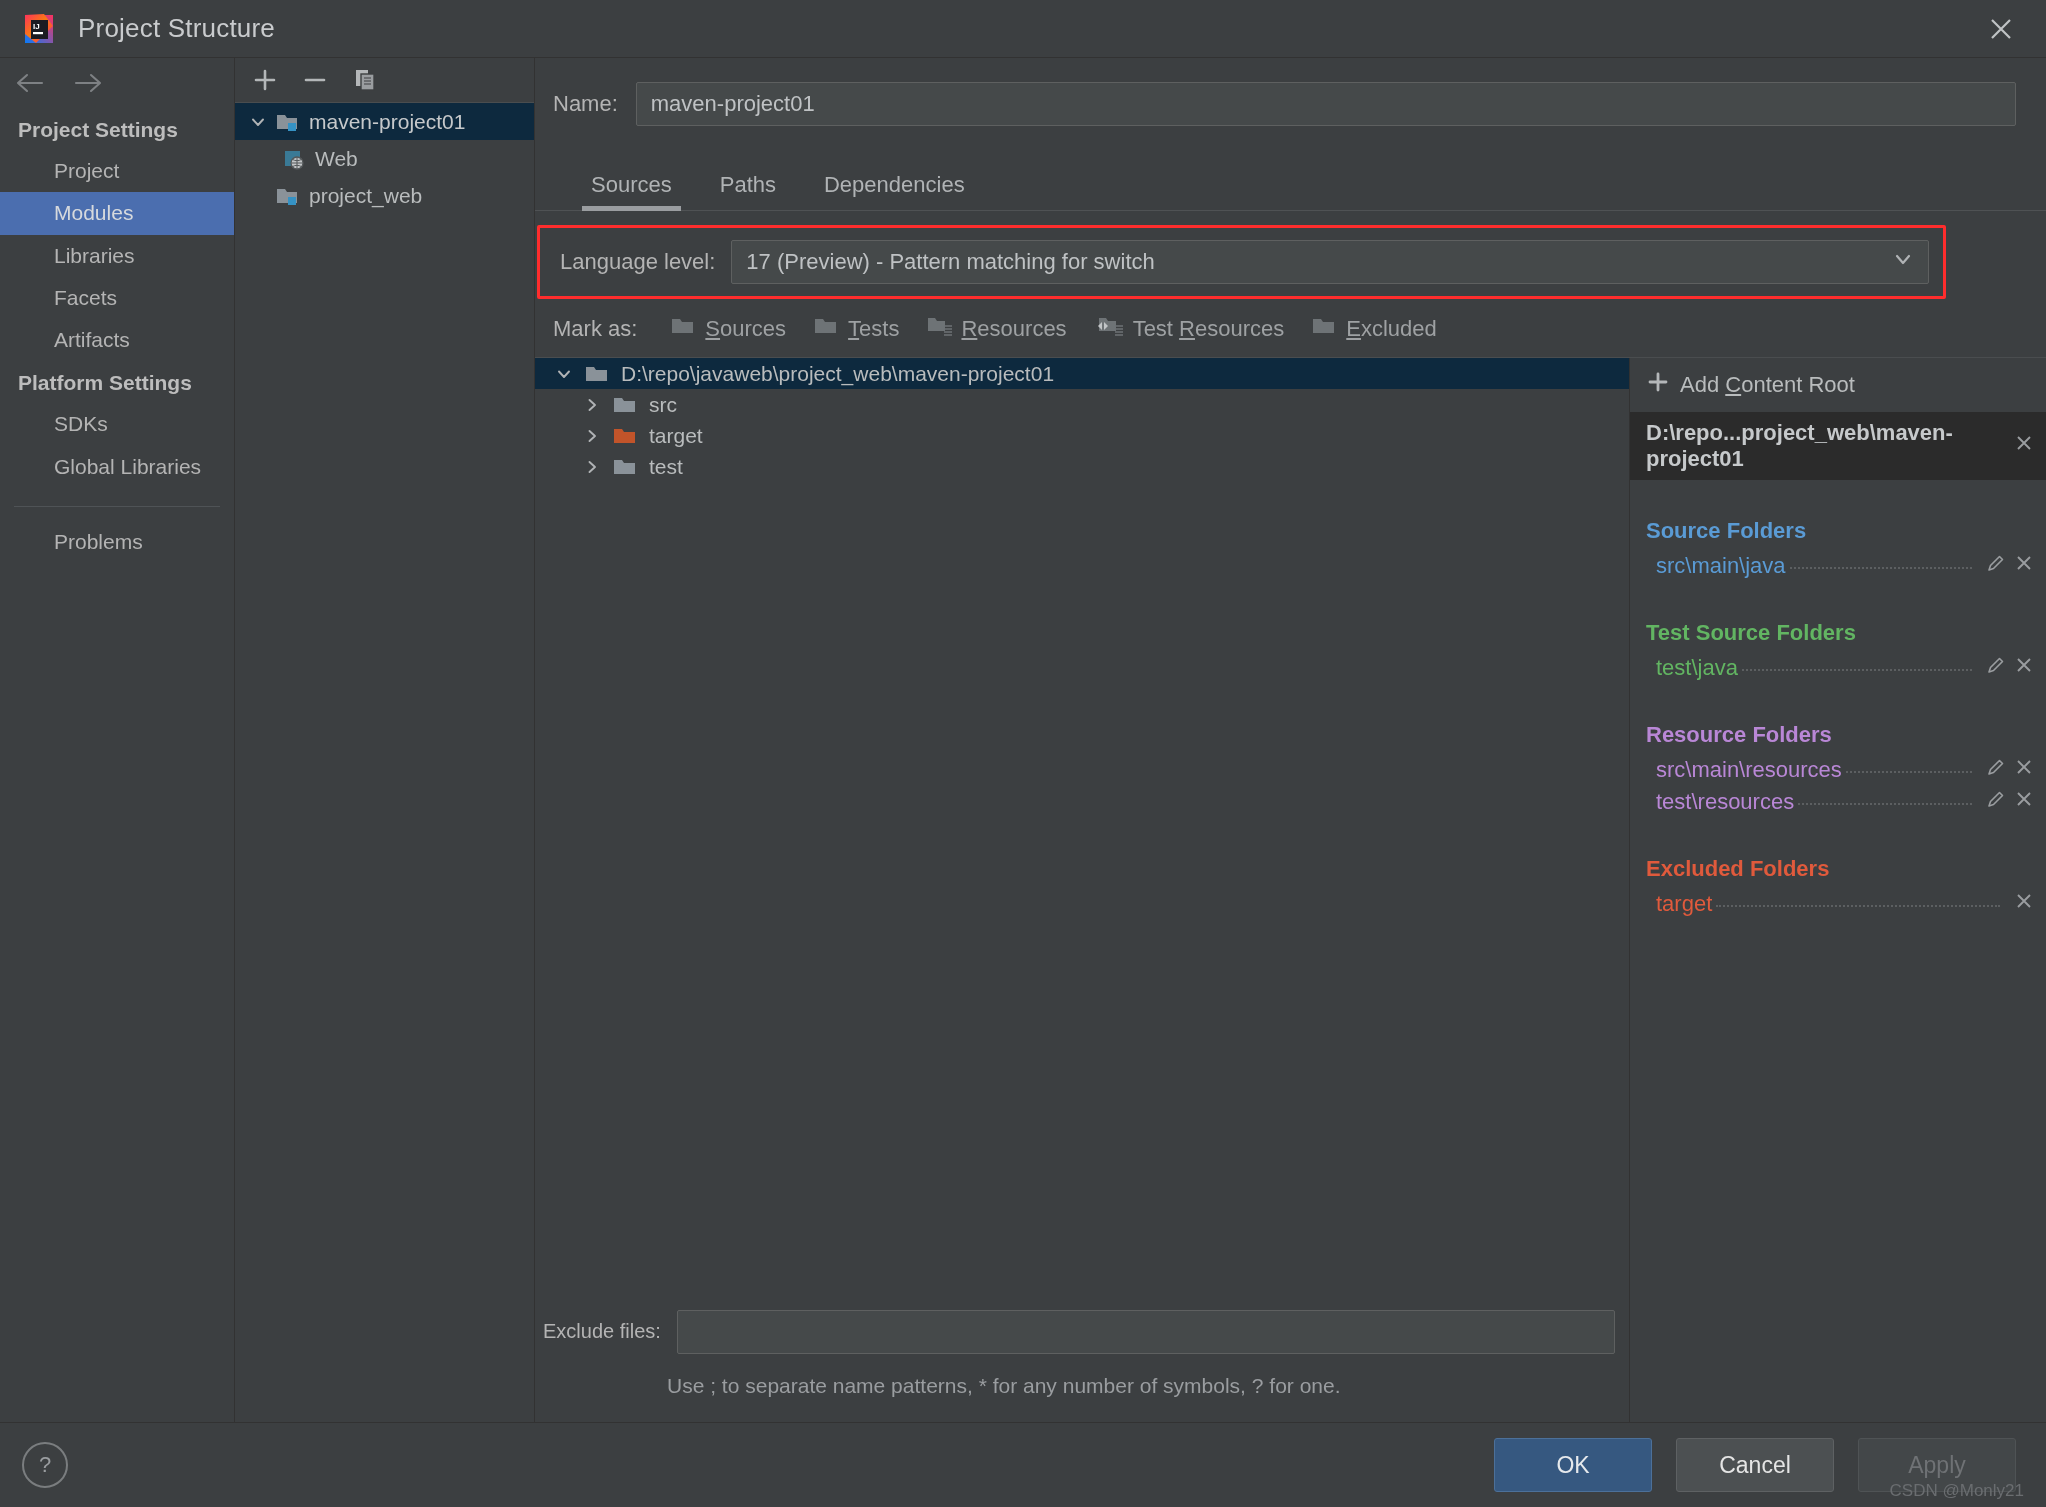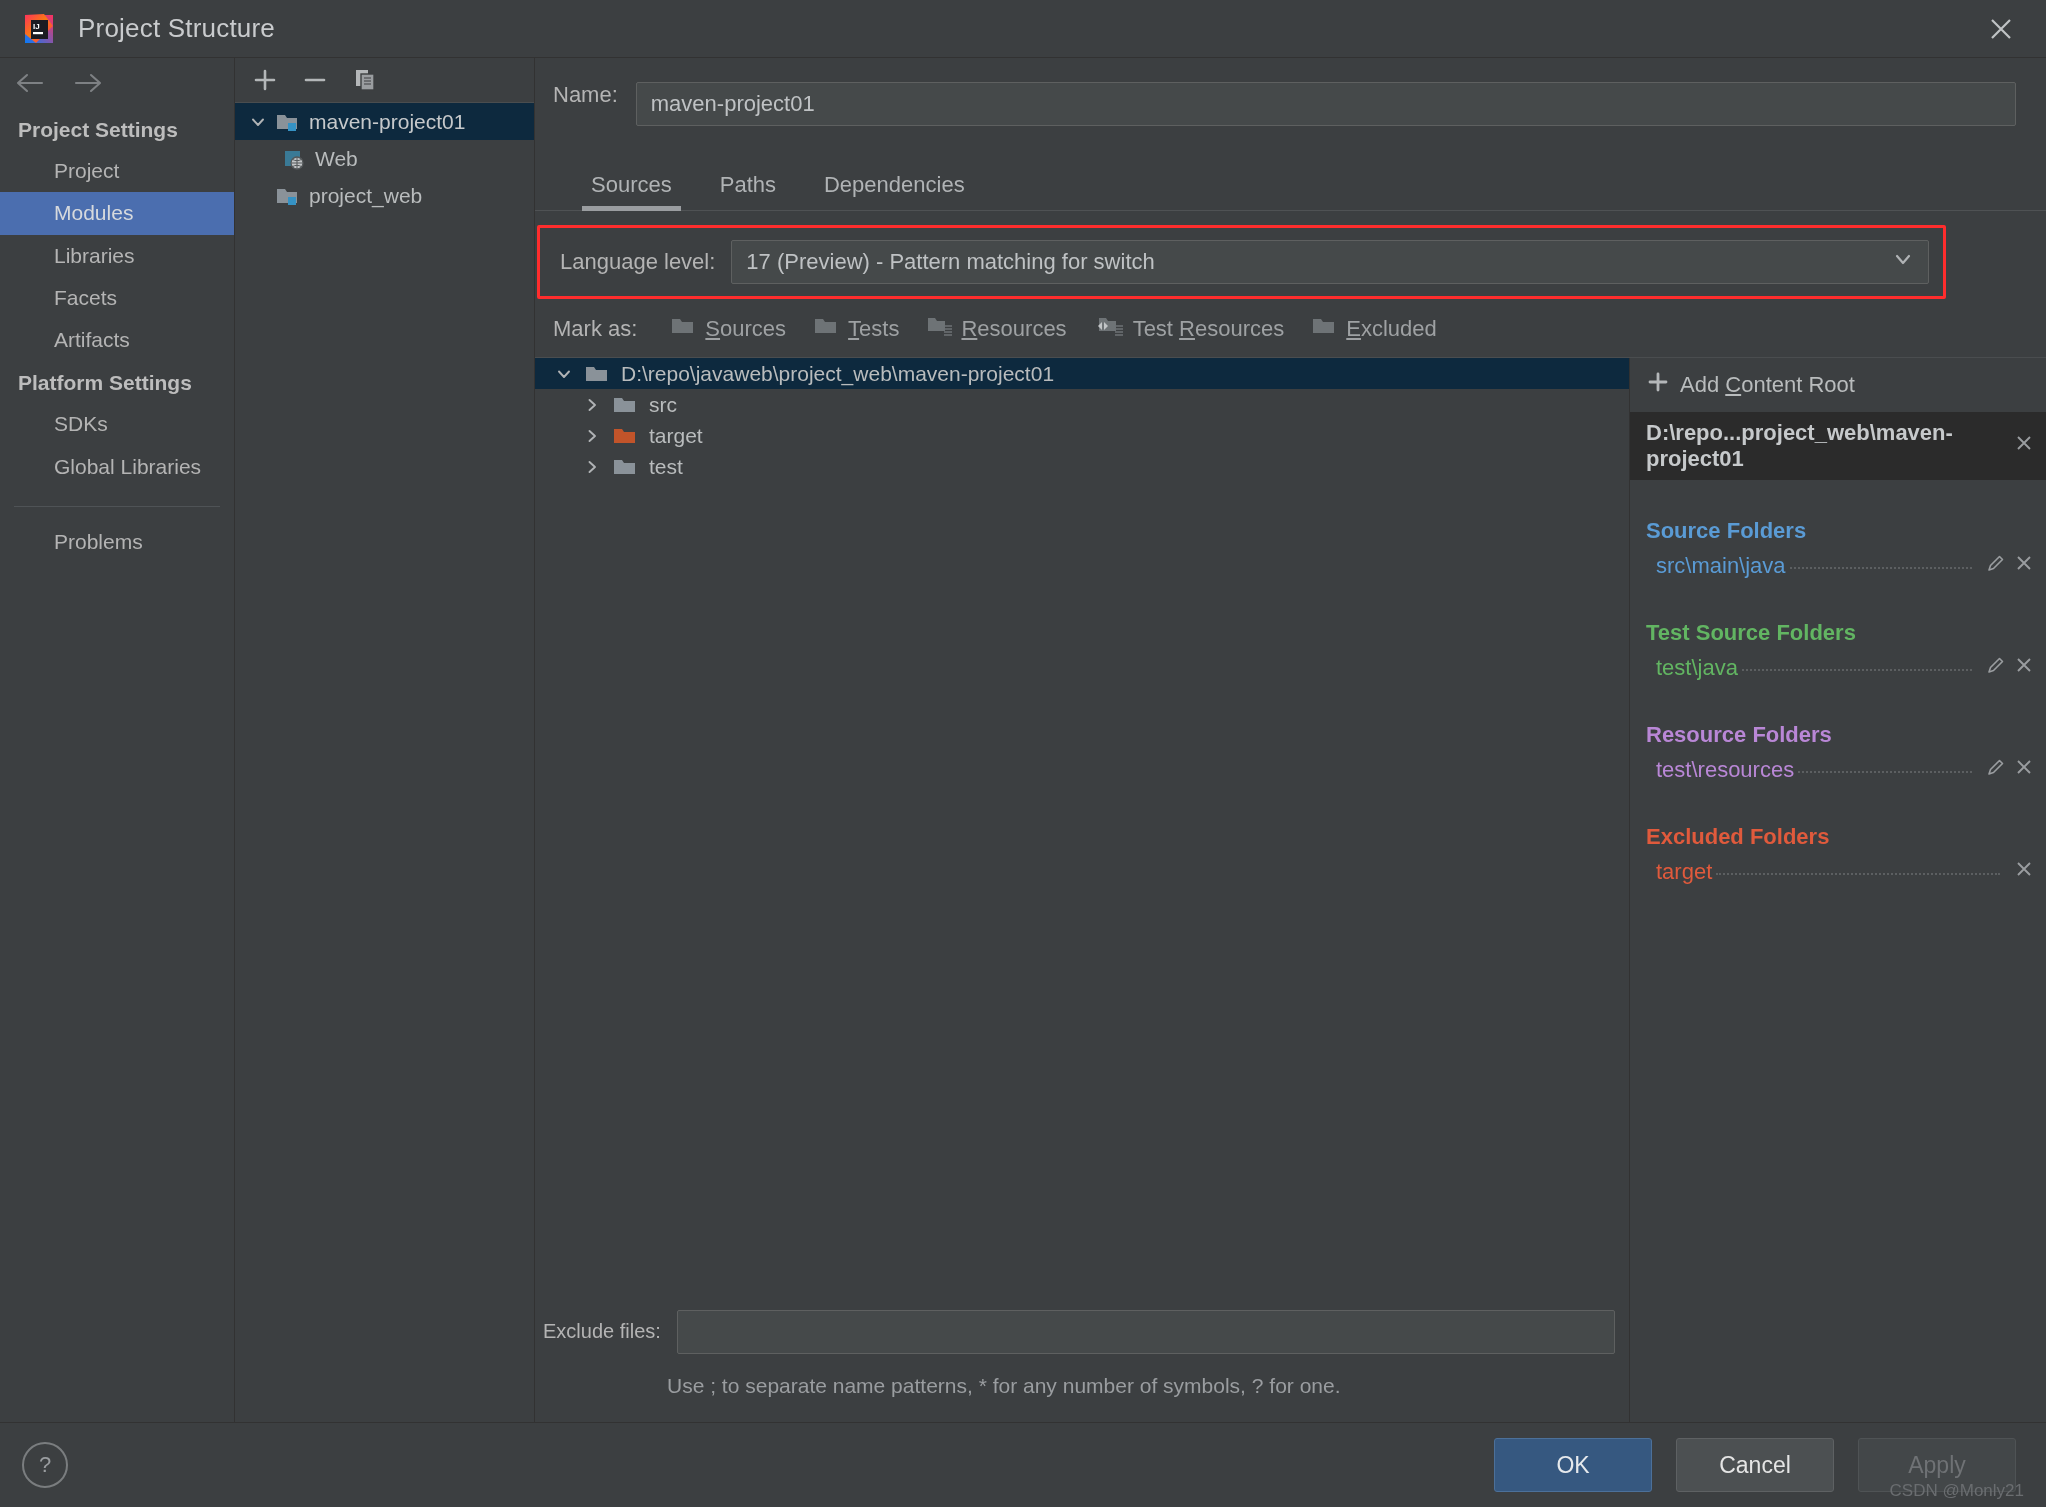--- a/index.html
+++ b/index.html
@@ -162,20 +162,21 @@
   
   .main {
     flex: 1;
     display: flex;
     flex-direction: column;
     min-width: 0;
     background: #3c3f41;
   }
   .name-row {
     display: flex;
+    align-items: center;
     padding: 24px 30px 12px 18px;
     gap: 18px;
   }
   .name-label { font-size: 22px; color: #b4b4b4; flex:none;}
   .name-input {
     flex: 1;
     height: 42px;
     background: #45494a;
     border: 1px solid #5e6060;
     border-radius: 2px;
@@ -743,20 +744,34 @@
             </span>
             <span class="fi-act">
               <svg width="20" height="20" viewBox="0 0 20 20">
                   <path d="M4 4 L16 16 M16 4 L4 16" stroke="#9a9da0" stroke-width="1.9"></path>
                 </svg>
             </span>
           </div>
 
           <div class="sec-title resource">Resource Folders</div>
           <div class="folder-item">
+            <span class="folder-name resource">src\main\resources</span>
+            <span class="dots"></span>
+            <span class="fi-act">
+              <svg width="20" height="20" viewBox="0 0 20 20">
+                  <path d="M3 17 L4.5 12.5 L13.5 3.5 L16.5 6.5 L7.5 15.5 Z" fill="none" stroke="#9a9da0" stroke-width="1.6" stroke-linejoin="round"></path>
+                </svg>
+            </span>
+            <span class="fi-act">
+              <svg width="20" height="20" viewBox="0 0 20 20">
+                  <path d="M4 4 L16 16 M16 4 L4 16" stroke="#9a9da0" stroke-width="1.9"></path>
+                </svg>
+            </span>
+          </div>
+          <div class="folder-item">
             <span class="folder-name resource">test\resources</span>
             <span class="dots"></span>
             <span class="fi-act">
               <svg width="20" height="20" viewBox="0 0 20 20">
                   <path d="M3 17 L4.5 12.5 L13.5 3.5 L16.5 6.5 L7.5 15.5 Z" fill="none" stroke="#9a9da0" stroke-width="1.6" stroke-linejoin="round"></path>
                 </svg>
             </span>
             <span class="fi-act">
               <svg width="20" height="20" viewBox="0 0 20 20">
                   <path d="M4 4 L16 16 M16 4 L4 16" stroke="#9a9da0" stroke-width="1.9"></path>

